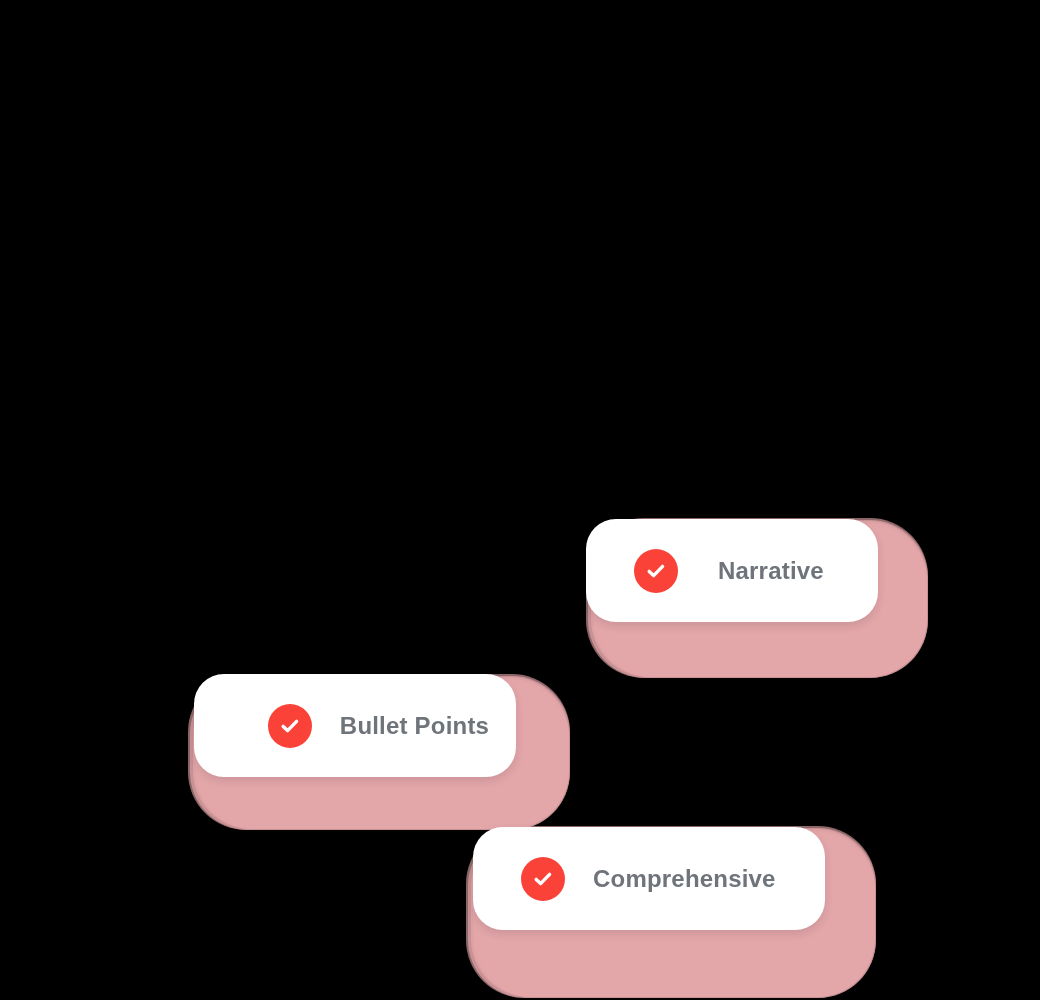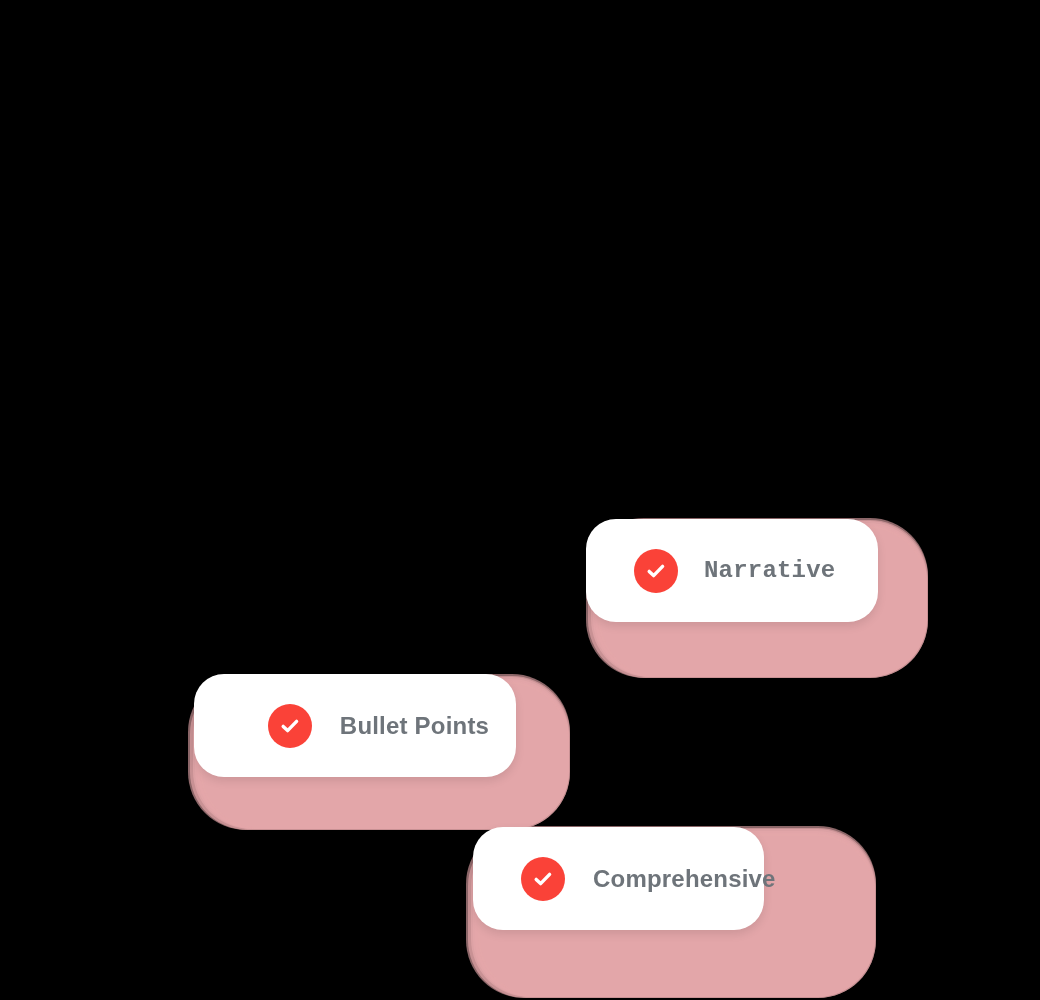--- a/index.html
+++ b/index.html
@@ -82,21 +82,21 @@
         <div class="stack-layer" style="left: 15.3333px; top: 10.6667px; width: 331.333px; height: 152px; background: rgb(227, 166, 169); opacity: 0.873;"></div>
         <div class="stack-layer" style="left: 17.6667px; top: 12.3333px; width: 328.667px; height: 150px; background: rgb(227, 166, 169); opacity: 0.937;"></div>
         <div class="stack-layer" style="left: 20px; top: 14px; width: 326px; height: 148px; background: rgb(227, 166, 169); opacity: 1;"></div>
       </div>
     <div class="card-face" id="face-narrative" style="left: 6px; top: 5px; width: 292px; height: 103px; background: rgb(255, 255, 255); padding-left: 48px;">
       <span class="check-icon" style="background: rgb(250, 66, 56);">
         <svg width="26" height="26" viewBox="0 0 26 26" aria-hidden="true">
           <path d="M6.2 13.4 L10.6 17.6 L19.6 8.4" fill="none" stroke="#ffffff" stroke-width="3.4" stroke-linecap="round" stroke-linejoin="round"></path>
         </svg>
       </span>
-      <span class="card-label" style="margin-left: 26px; color: rgb(110, 116, 122); font-family: Liberation Mono, monospace;">Narrative</span>
+      <span class="card-label" style="margin-left: 40px; color: rgb(110, 116, 122);">Narrative</span>
     </div>
   </div>
 
   <div class="card-group" id="group-bullet-points" style="left: 182px; top: 670px; width: 396px; height: 164px;">
     <div class="stack-layers" id="layers-bullet-points">
         <div class="stack-layer" style="left: 6px; top: 4px; width: 382px; height: 156px; background: rgb(227, 166, 169); opacity: 0.62;"></div>
         <div class="stack-layer" style="left: 8.33333px; top: 5.66667px; width: 379.333px; height: 154px; background: rgb(227, 166, 169); opacity: 0.683;"></div>
         <div class="stack-layer" style="left: 10.6667px; top: 7.33333px; width: 376.667px; height: 152px; background: rgb(227, 166, 169); opacity: 0.747;"></div>
         <div class="stack-layer" style="left: 13px; top: 9px; width: 374px; height: 150px; background: rgb(227, 166, 169); opacity: 0.81;"></div>
         <div class="stack-layer" style="left: 15.3333px; top: 10.6667px; width: 371.333px; height: 148px; background: rgb(227, 166, 169); opacity: 0.873;"></div>
@@ -116,21 +116,21 @@
   <div class="card-group" id="group-comprehensive" style="left: 460px; top: 822px; width: 424px; height: 180px;">
     <div class="stack-layers" id="layers-comprehensive">
         <div class="stack-layer" style="left: 6px; top: 4px; width: 410px; height: 172px; background: rgb(227, 166, 169); opacity: 0.62;"></div>
         <div class="stack-layer" style="left: 8.33333px; top: 5.66667px; width: 407.333px; height: 170px; background: rgb(227, 166, 169); opacity: 0.683;"></div>
         <div class="stack-layer" style="left: 10.6667px; top: 7.33333px; width: 404.667px; height: 168px; background: rgb(227, 166, 169); opacity: 0.747;"></div>
         <div class="stack-layer" style="left: 13px; top: 9px; width: 402px; height: 166px; background: rgb(227, 166, 169); opacity: 0.81;"></div>
         <div class="stack-layer" style="left: 15.3333px; top: 10.6667px; width: 399.333px; height: 164px; background: rgb(227, 166, 169); opacity: 0.873;"></div>
         <div class="stack-layer" style="left: 17.6667px; top: 12.3333px; width: 396.667px; height: 162px; background: rgb(227, 166, 169); opacity: 0.937;"></div>
         <div class="stack-layer" style="left: 20px; top: 14px; width: 394px; height: 160px; background: rgb(227, 166, 169); opacity: 1;"></div>
       </div>
-    <div class="card-face" id="face-comprehensive" style="left: 13px; top: 5px; width: 291px; height: 103px; background: rgb(255, 255, 255); padding-left: 48px;">
+    <div class="card-face" id="face-comprehensive" style="left: 13px; top: 5px; width: 352px; height: 103px; background: rgb(255, 255, 255); padding-left: 48px;">
       <span class="check-icon" style="background: rgb(250, 66, 56);">
         <svg width="26" height="26" viewBox="0 0 26 26" aria-hidden="true">
           <path d="M6.2 13.4 L10.6 17.6 L19.6 8.4" fill="none" stroke="#ffffff" stroke-width="3.4" stroke-linecap="round" stroke-linejoin="round"></path>
         </svg>
       </span>
       <span class="card-label" style="margin-left: 28px; color: rgb(110, 116, 122);">Comprehensive</span>
     </div>
   </div>
 
 </div>

